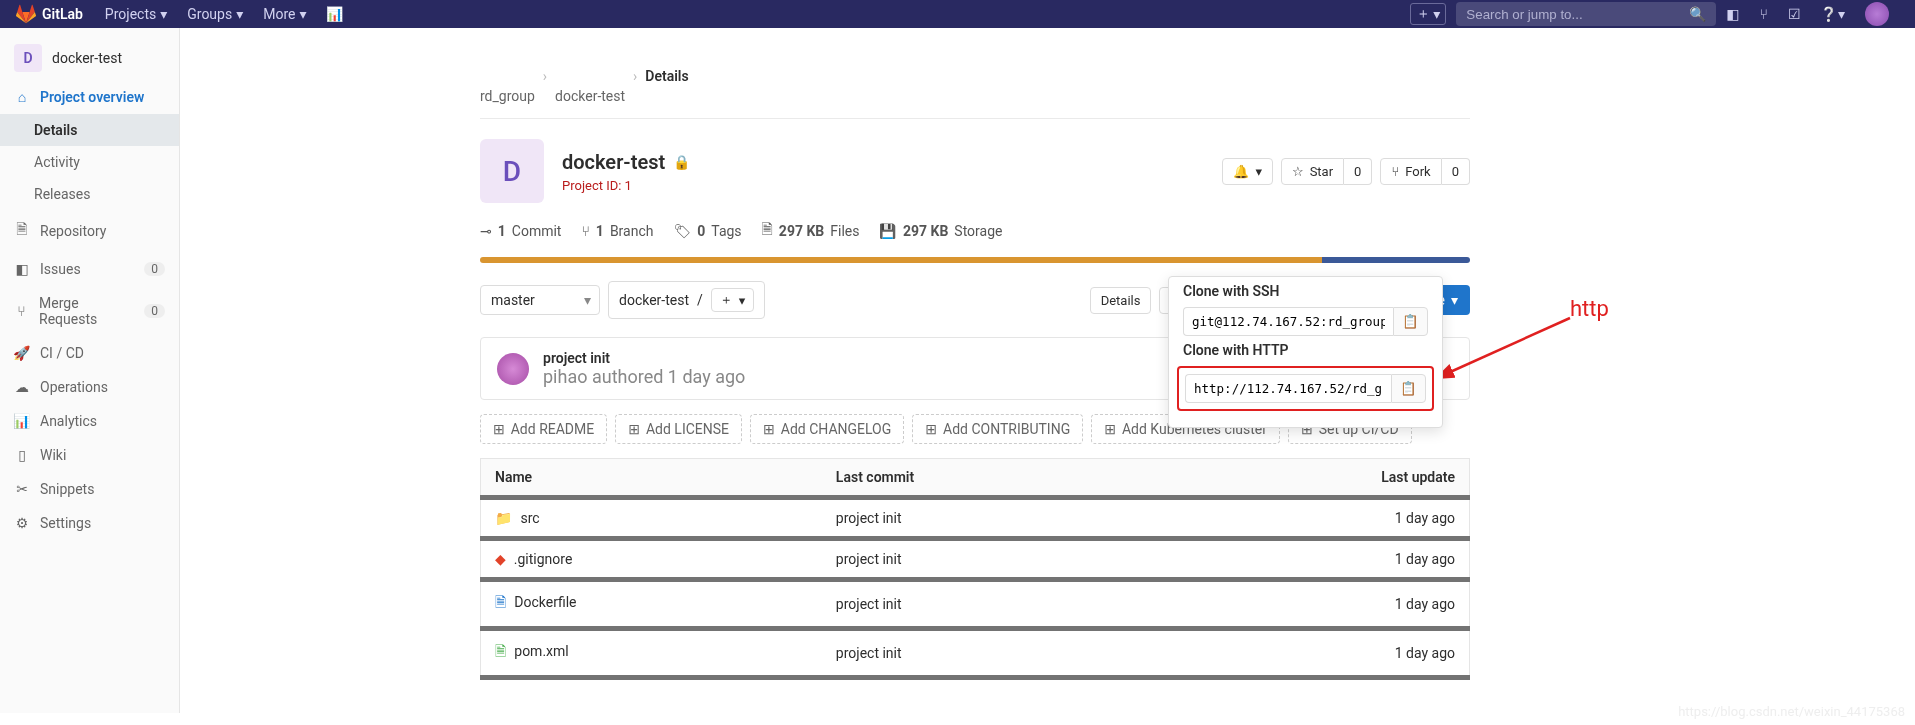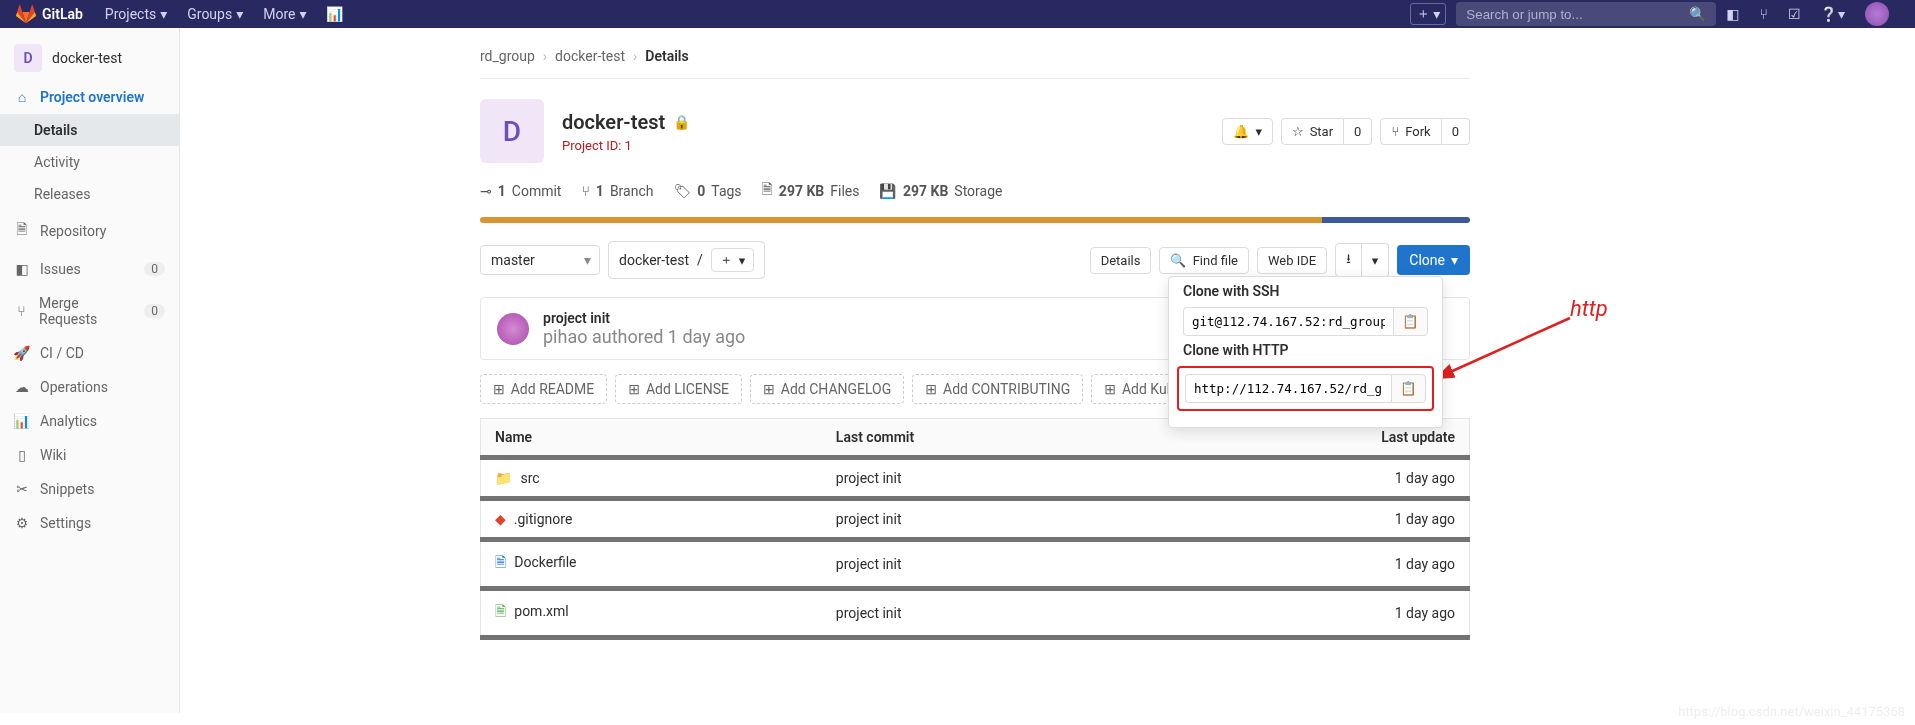--- a/index.html
+++ b/index.html
@@ -22,21 +22,21 @@
 .sidebar .menu-item { display: flex; align-items: center; gap: 10px; padding: 9px 14px; color: #666; cursor: pointer; font-size: 14px;}
 .sidebar .menu-item.active-top { color: #1f75cb; font-weight: 600; }
 .sidebar .sub-item { padding: 8px 14px 8px 34px; color: #666; cursor: pointer; font-size: 14px; }
 .sidebar .sub-item.active { background: #e4e8eb; color: #2e2e2e; font-weight: 600; border-radius: 0; }
 .sidebar .badge { margin-left: auto; background: #eee; border-radius: 10px; padding: 0 7px; font-size: 12px; color: #666; }
 .icon-slot { width: 16px; display: inline-flex; justify-content: center; }
 
 .content { flex: 1; padding: 0; position: relative; }
 .container { max-width: 990px; margin-left: 300px; padding-top: 14px;}
 .breadcrumb { display: flex; align-items: center; gap: 8px; padding: 6px 0 14px; font-size: 14px; color: #666; border-bottom: 1px solid #eaeaea;}
-.breadcrumb a { color: #666; text-decoration: none; }
+.breadcrumb a { color: #666; text-decoration: none; margin-top: 40px; }
 .breadcrumb .sep { color: #bbb; }
 .breadcrumb .current { color: #2e2e2e; font-weight: 600; }
 
 .project-header { display: flex; align-items: center; padding: 20px 0 16px; }
 .project-header .big-badge { width: 64px; height: 64px; border-radius: 6px; background: #f0e6f7; color: #6b4fbb; display: flex; align-items: center; justify-content: center; font-size: 28px; font-weight: 500; margin-right: 18px;}
 .project-header h1 { font-size: 20px; font-weight: 600; display: flex; align-items: center; gap: 8px; }
 .project-header .pid { color: #b91c1c; font-size: 13px; margin-top: 4px; }
 .project-actions { margin-left: auto; display: flex; gap: 8px; }
 .btn-outline { border: 1px solid #dcdcdc; background: #fff; border-radius: 4px; padding: 5px 10px; display: flex; align-items: center; gap: 6px; cursor: pointer; font-size: 13px; color: #2e2e2e;}
 .btn-group { display: flex; }
@@ -389,18 +389,18 @@
     </div>
 
     <svg class="anno-arrow" width="140" height="80" style="top:280px; left:1260px;">
       <defs>
           <marker id="ah" markerWidth="10" markerHeight="10" refX="2" refY="3" orient="auto">
             <path d="M0,0 L0,6 L8,3 z" fill="#e02020"></path>
           </marker>
         </defs>
       <line x1="130" y1="10" x2="8" y2="65" stroke="#e02020" stroke-width="2.5" marker-end="url(#ah)"></line>
     </svg>
-    <div class="anno-label" style="top:268px; left:1390px;font-style:italic;">http</div>
+    <div class="anno-label" style="top:268px; left:1390px;">http</div>
 
   </div>
 </div>
 
 <div class="watermark">https://blog.csdn.net/weixin_44175368</div>
 
 </body></html>

